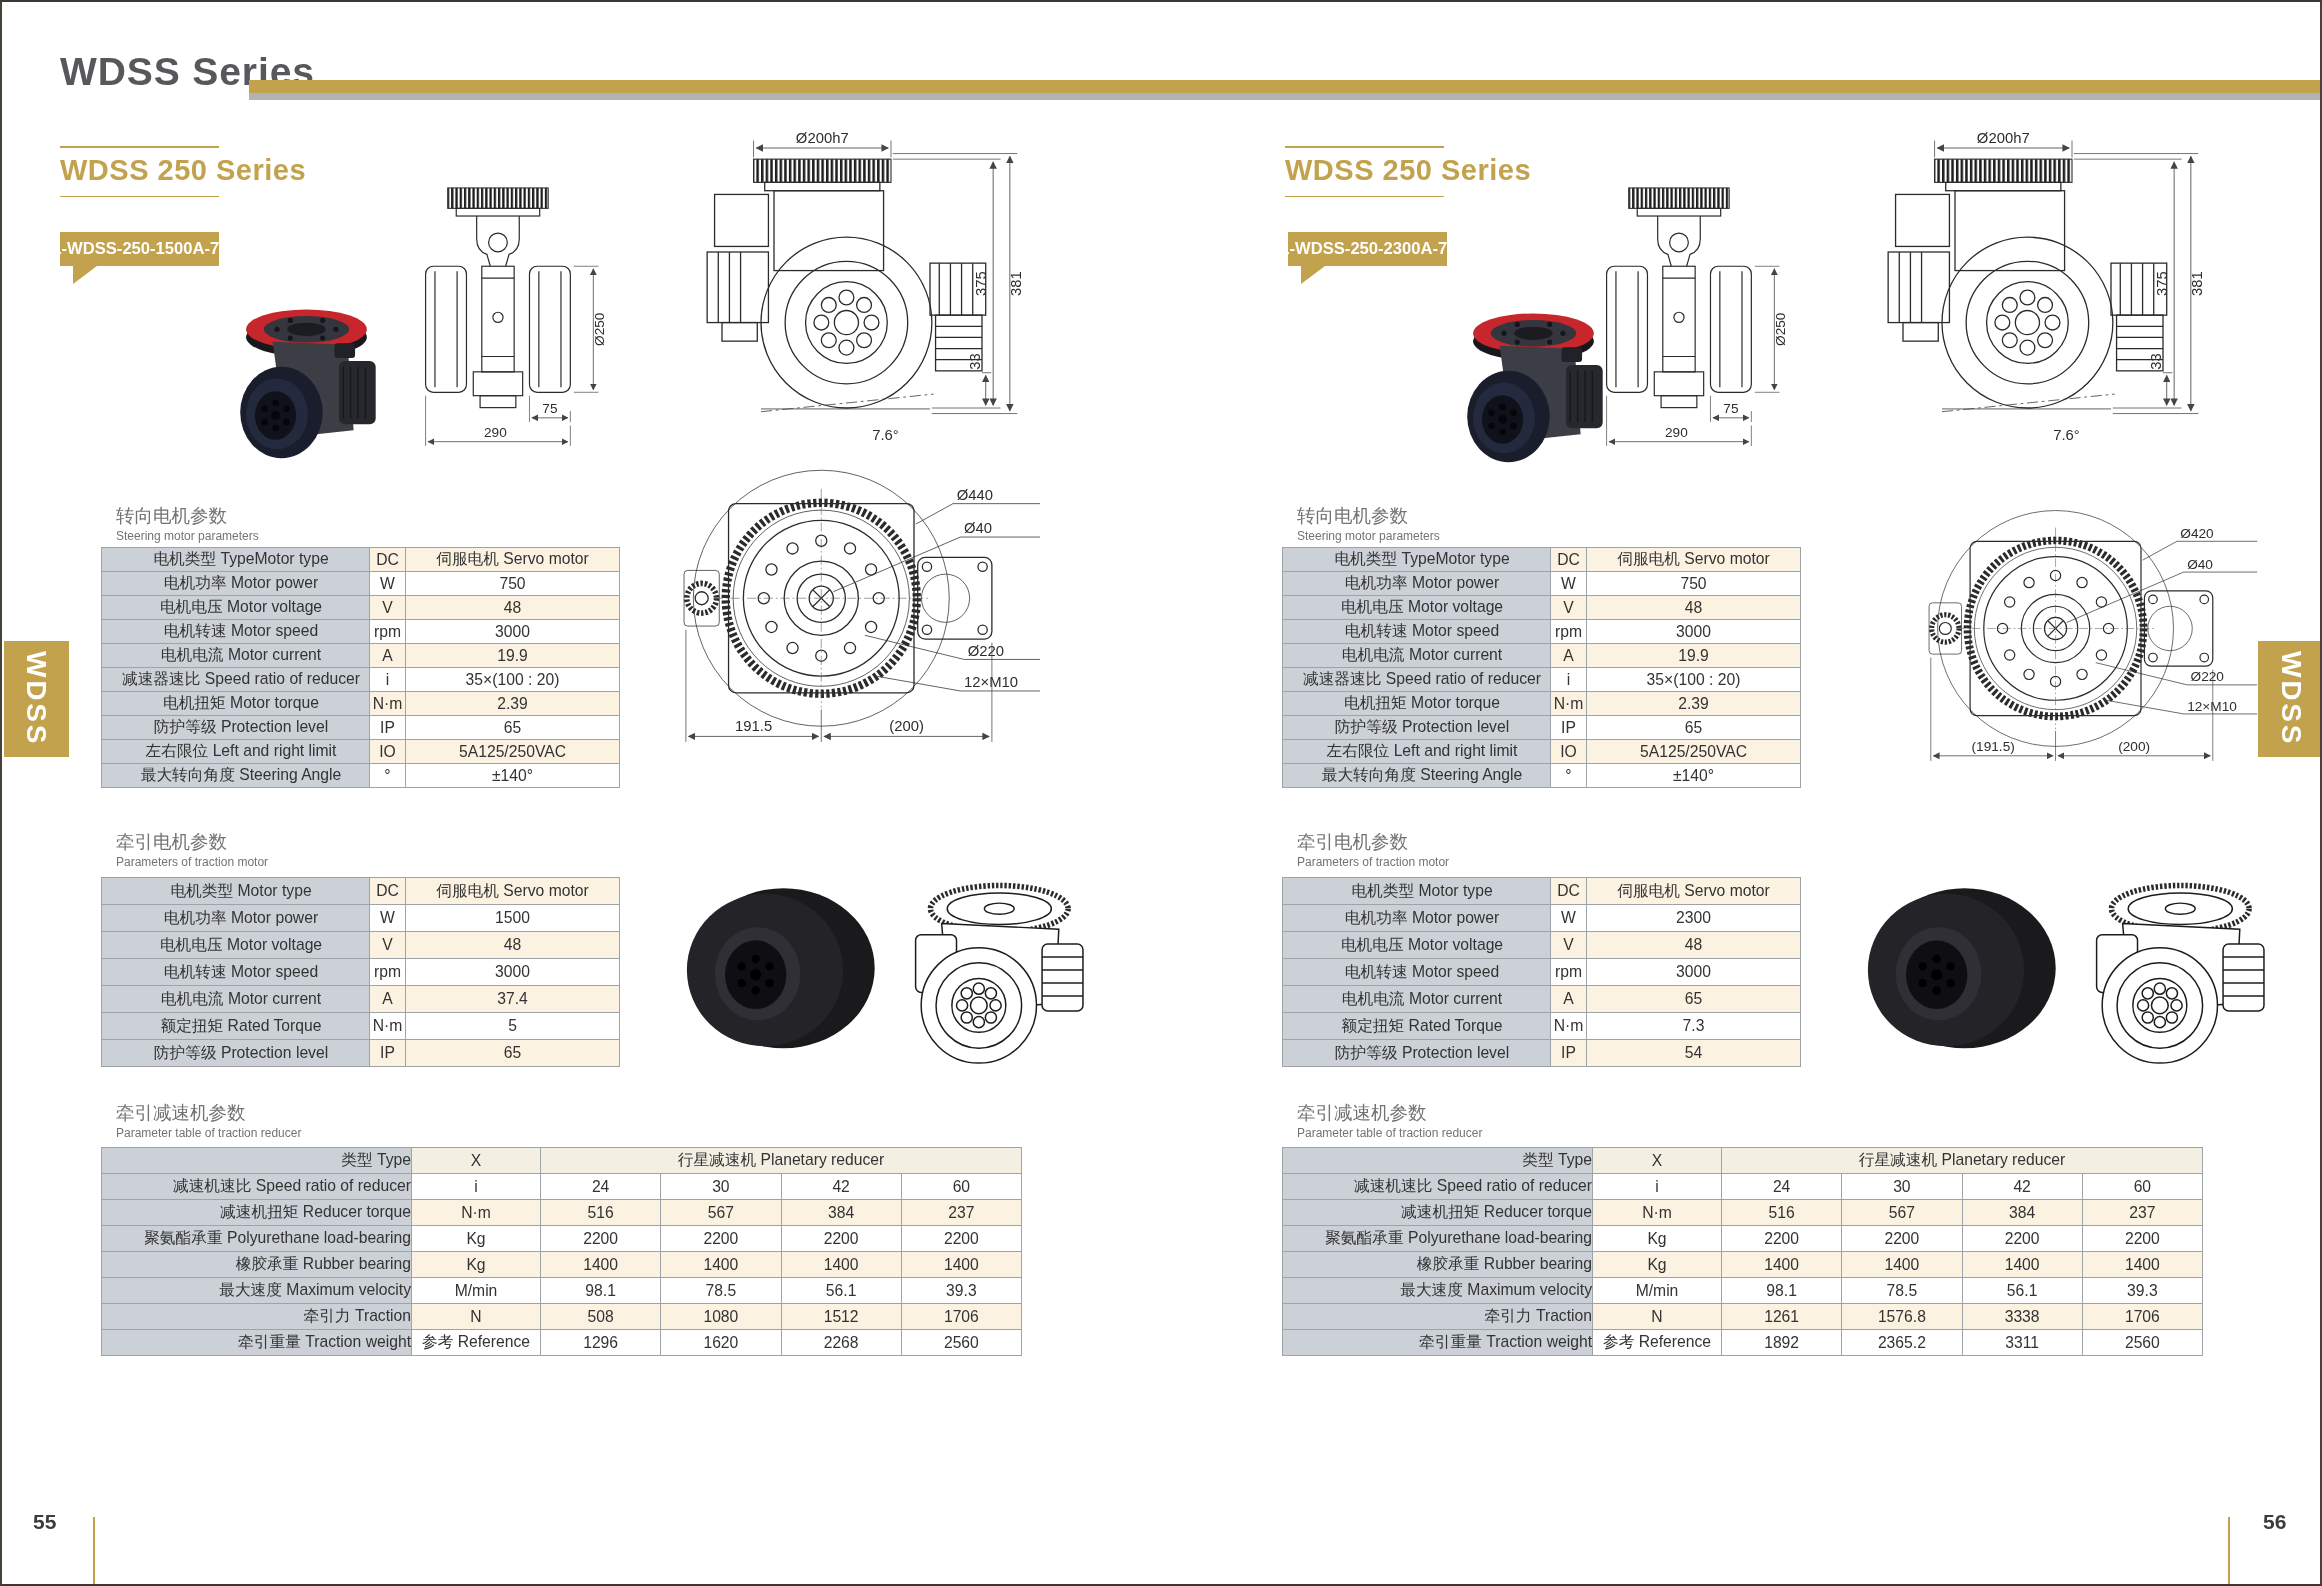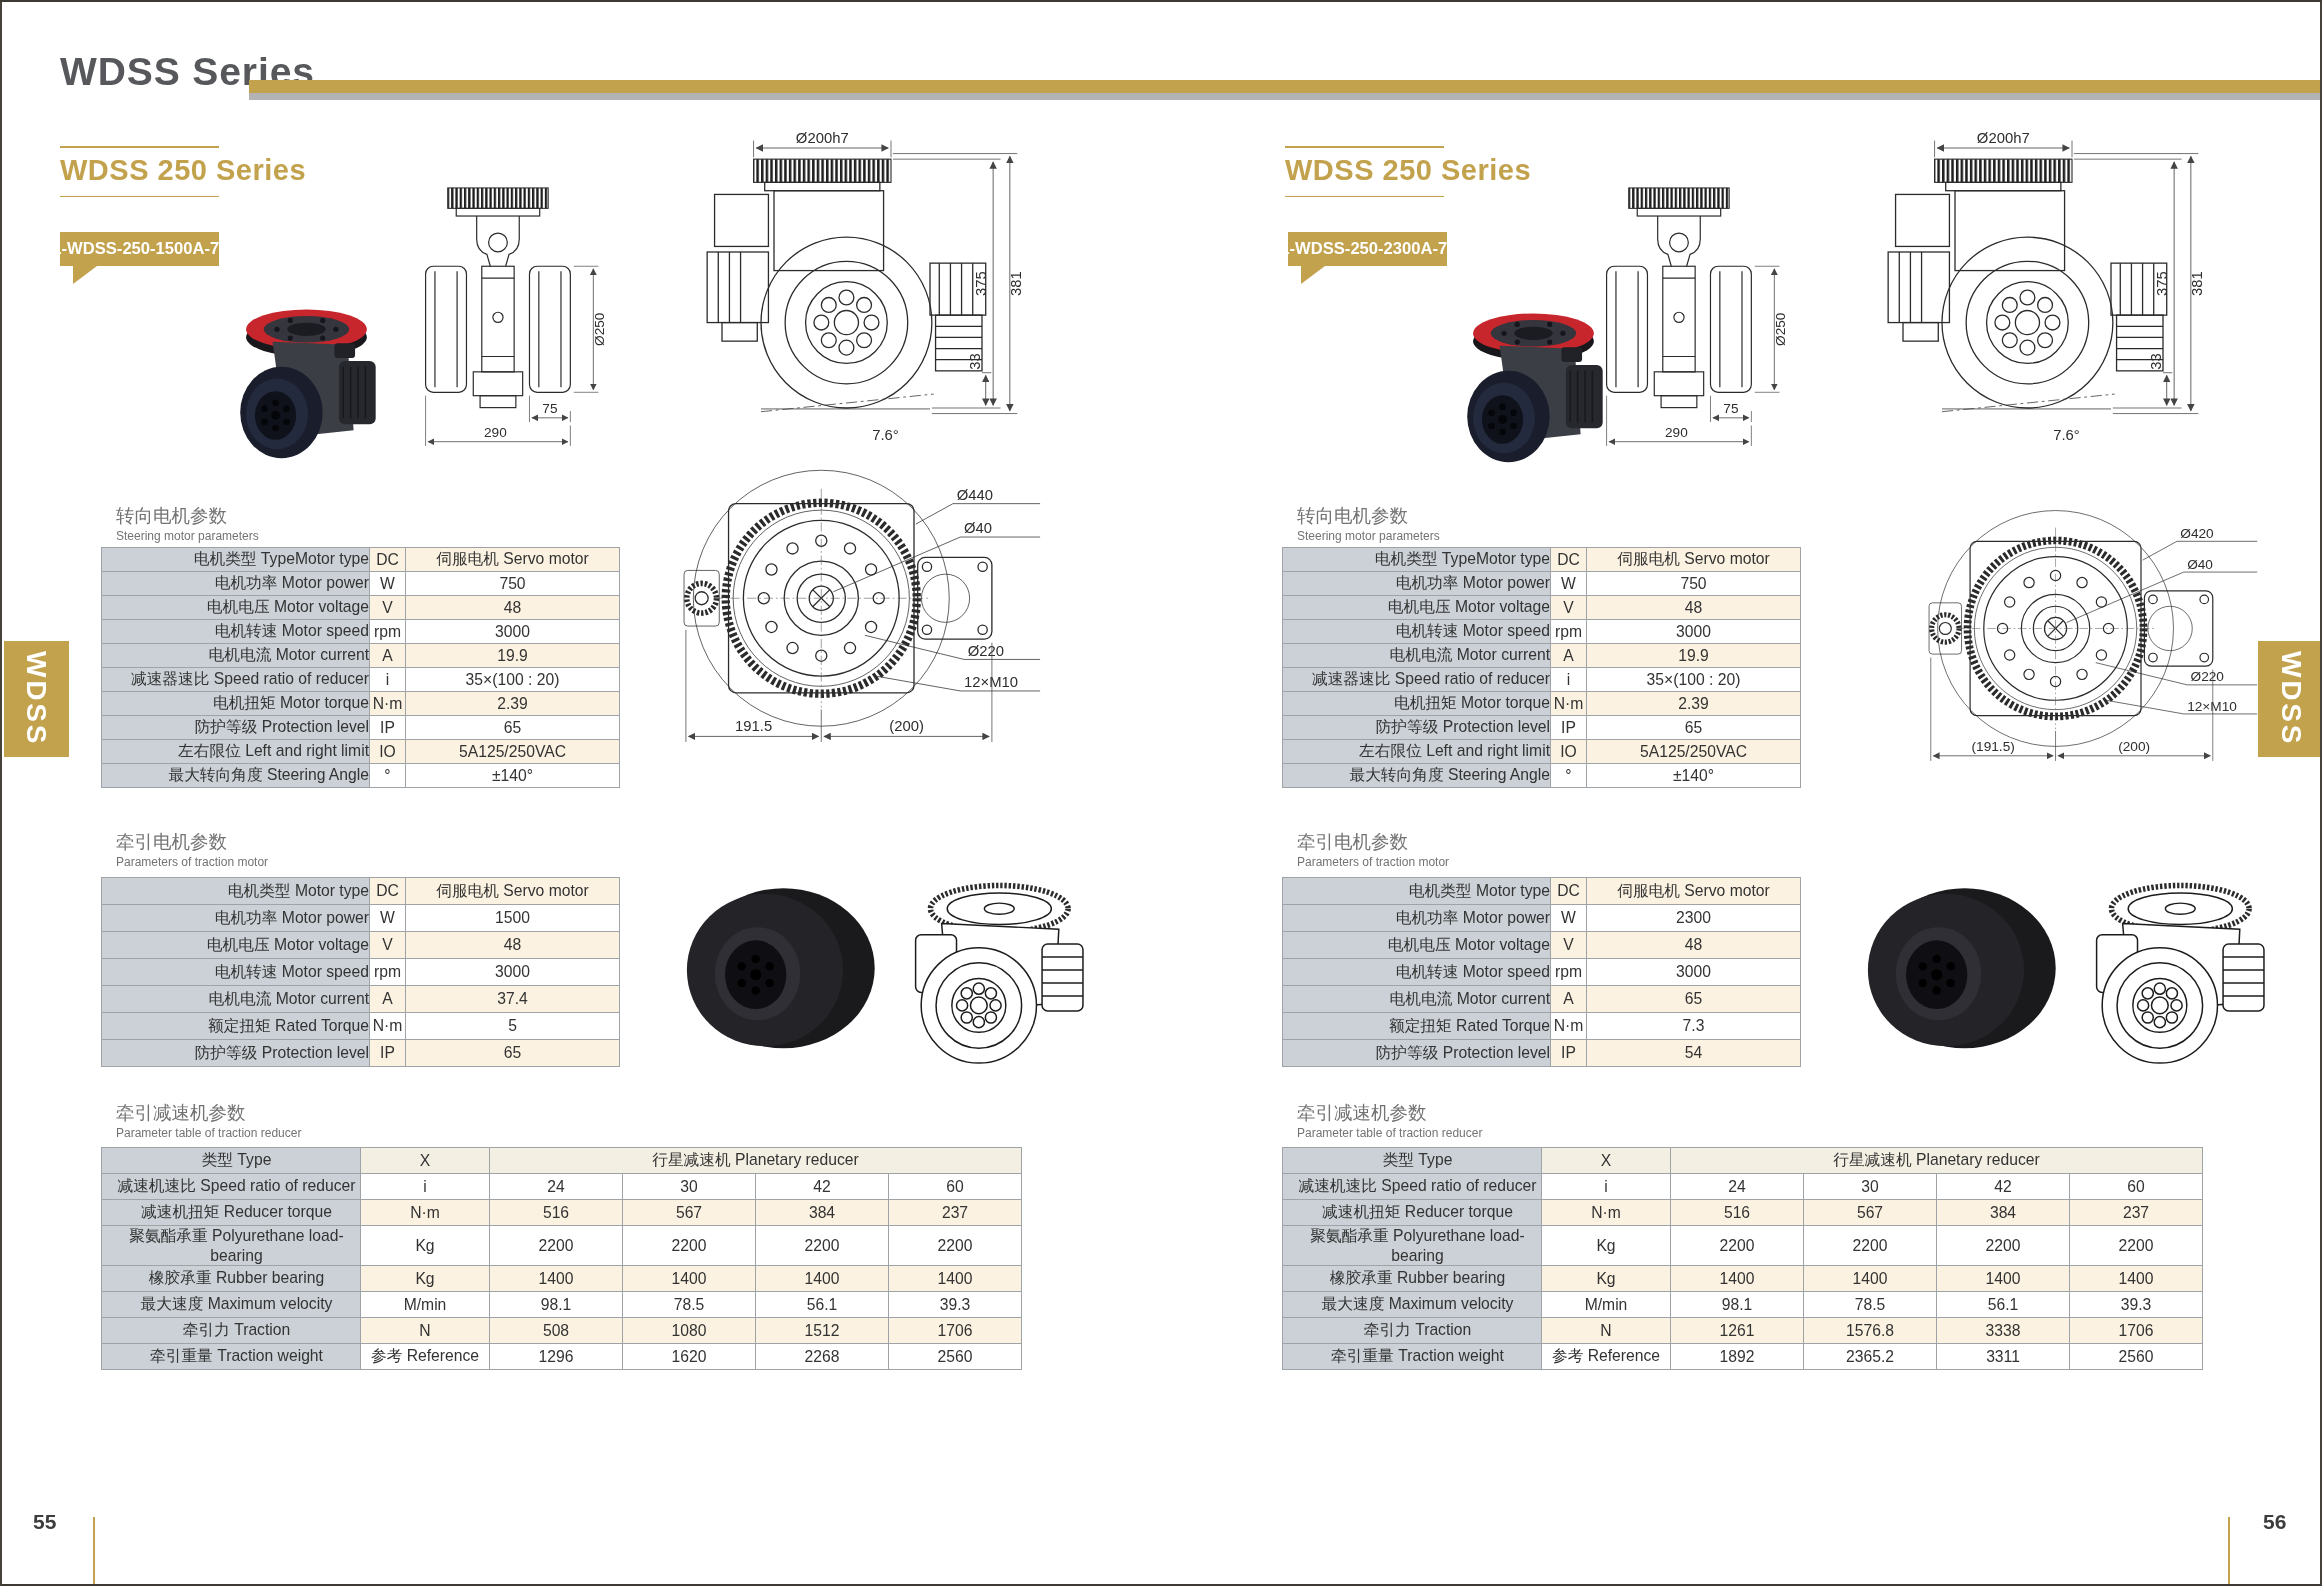--- a/index.html
+++ b/index.html
@@ -27,27 +27,27 @@
 .sec-label .zh{font-size:18.5px}
 .sec-label .en{font-size:12px}
 .lbl-steering{top:503px}.lbl-traction{top:829px}.lbl-reducer{top:1100px}
 
 table{position:absolute;border-collapse:collapse;table-layout:fixed;font-size:15.7px;color:#333}
 .spec-table{left:99px;width:519px}
 .tbl-steering{top:545px}
 .tbl-traction{top:875px}
 .spec-table td{border:0.9px solid #9EA3A8;height:24px;text-align:center;padding:0}
 .tbl-traction td{height:27px}
-.spec-table td.c0{background:#CBD1D7;text-align:right;padding-left:11px;width:268px}
+.spec-table td.c0{background:#CBD1D7;text-align:center;padding-left:11px;width:268px}
 .spec-table td.c1{width:36px}
 .spec-table tr:nth-child(odd) td:not(.c0){background:#FBF2E1}
 .spec-table tr:nth-child(even) td:not(.c0){background:#fff}
 .red-table{left:99px;top:1145px;width:921px}
 .red-table td{border:0.9px solid #9EA3A8;height:26px;text-align:center;padding:0}
-.red-table td.c0{background:#CBD1D7;text-align:center;padding-left:11px;width:259px}
+.red-table td.c0{background:#CBD1D7;text-align:right;padding-left:11px;width:310px}
 .red-table td.c1{width:129px}
 .red-table thead td:not(.c0){background:#F3EFE3}
 .red-table tbody tr:nth-child(even) td:not(.c0){background:#FBF2E1}
 .red-table tbody tr:nth-child(odd) td:not(.c0){background:#fff}
 
 svg{position:absolute;overflow:visible}
 .dwg-front{left:415px;top:174px;width:196px;height:281px}
 .dwg-side{left:694px;top:131px;width:325px;height:316px}
 .dwg-top{left:680px;top:459px;width:362px;height:306px}
 #pR .dwg-top{left:744px;top:500px;width:334px;height:282px}

